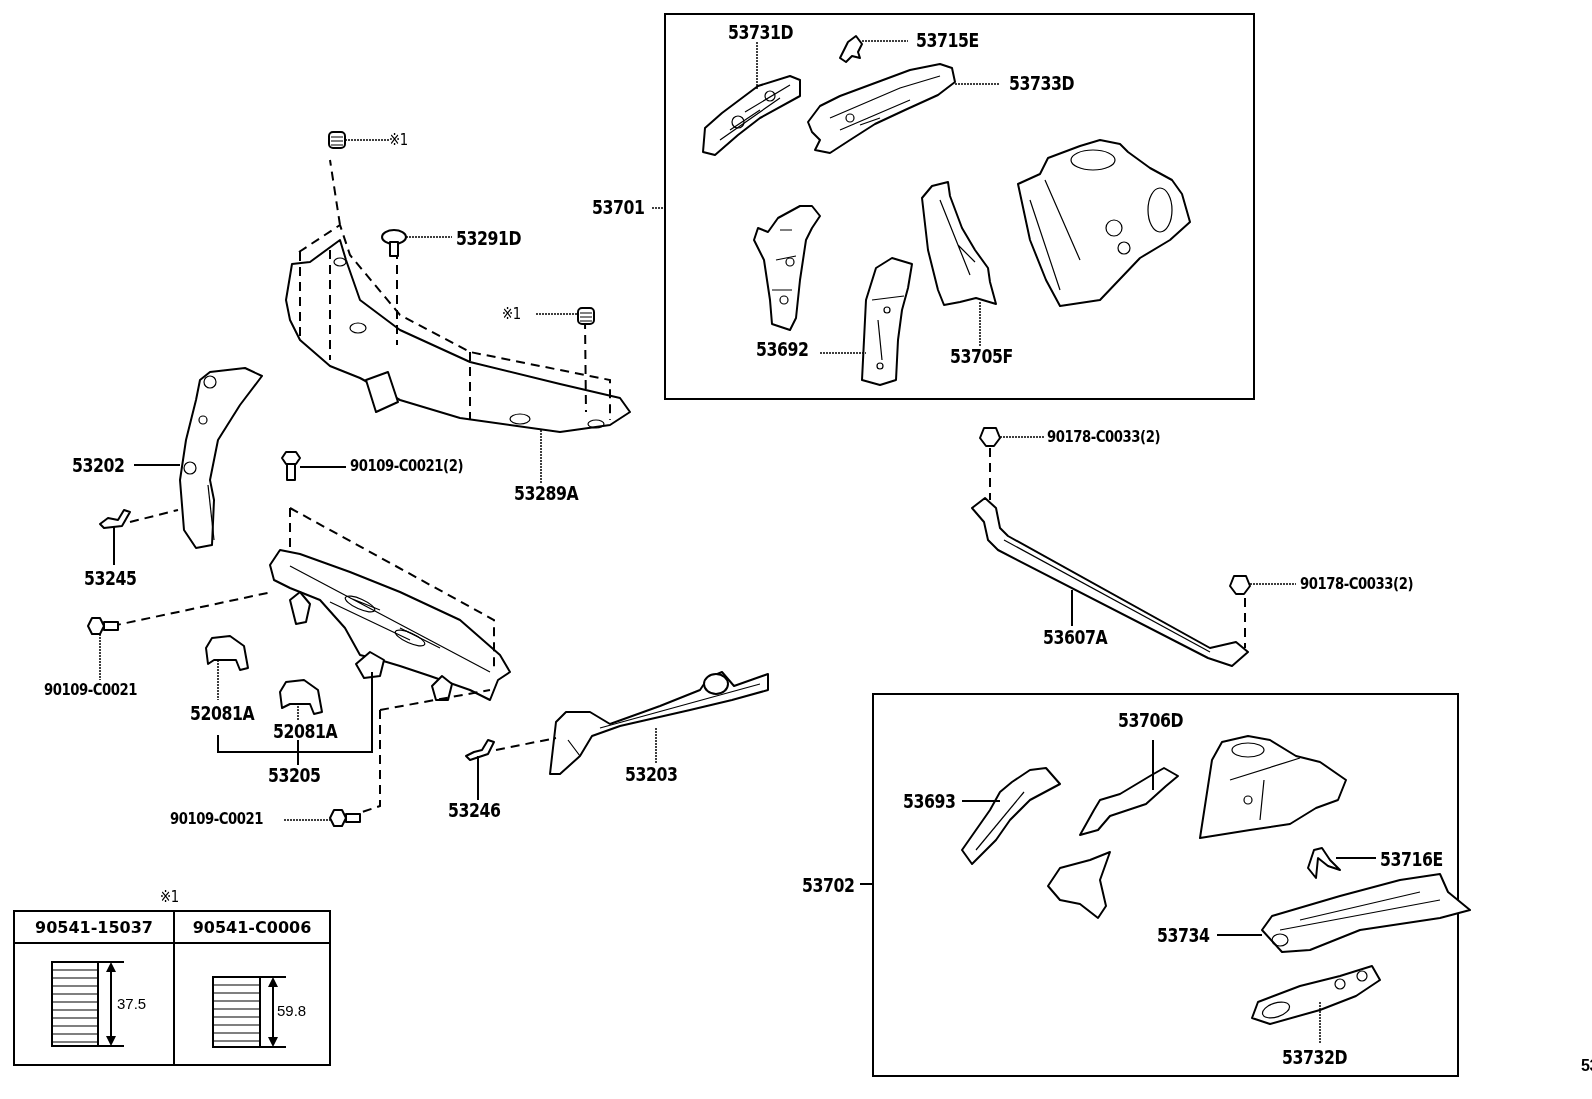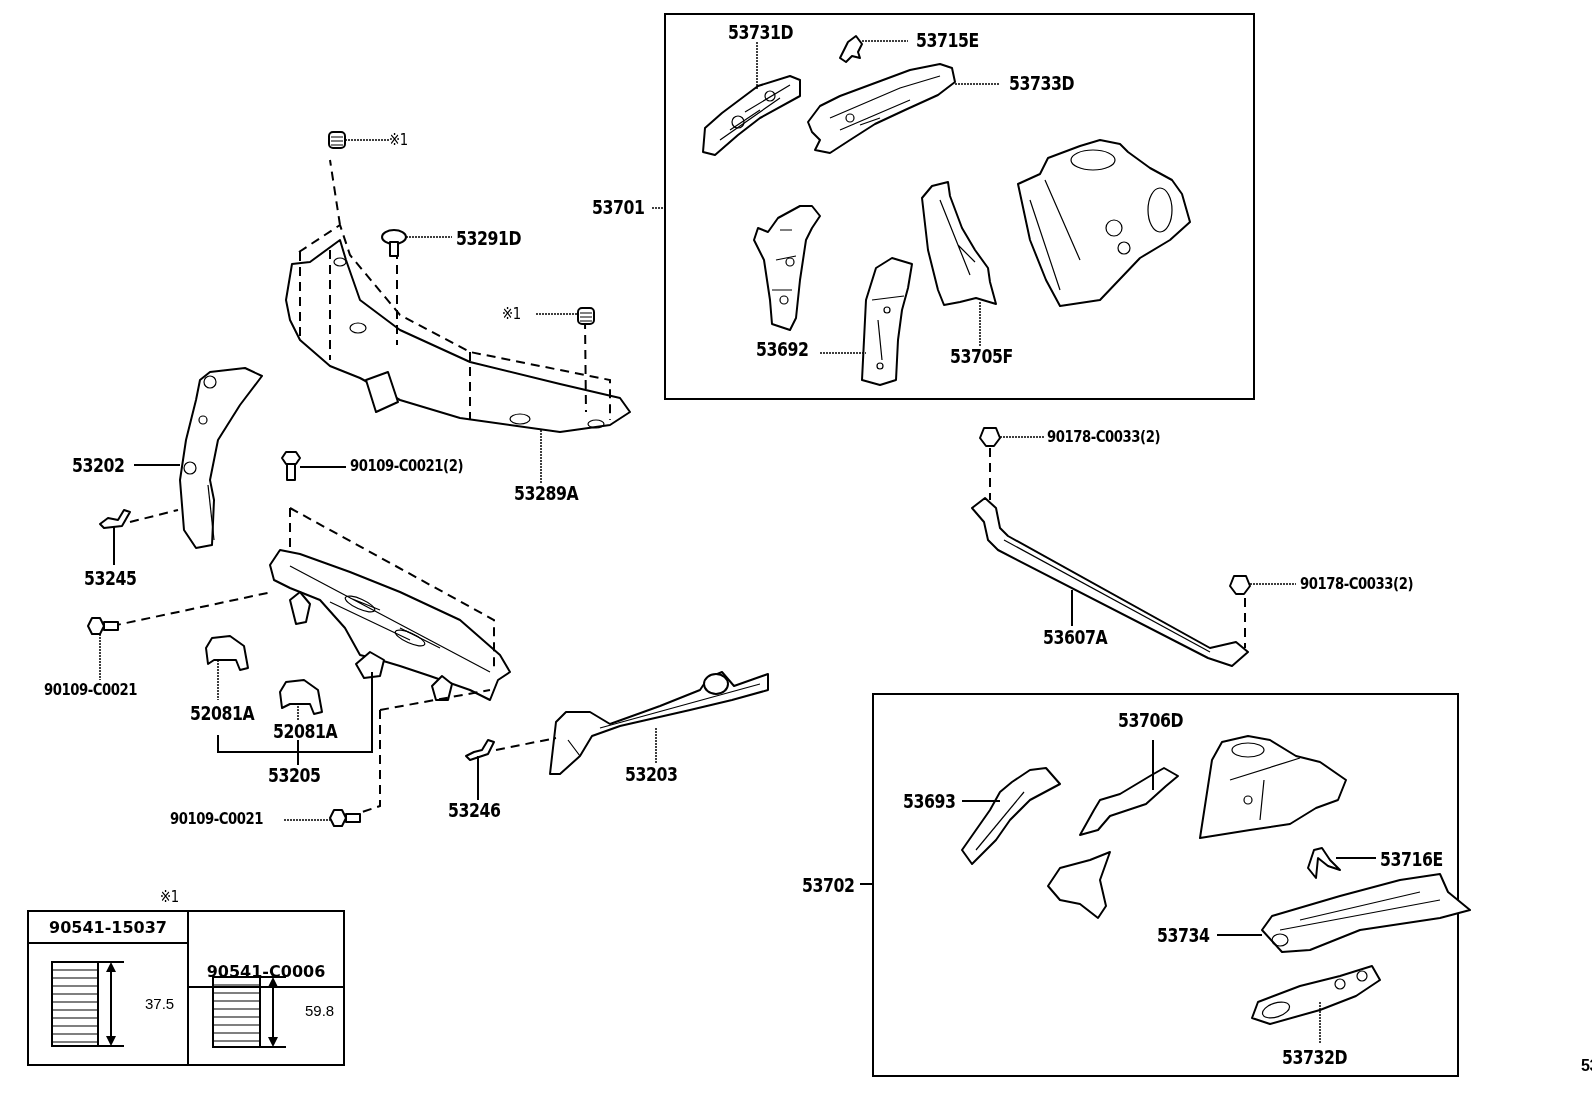--- a/index.html
+++ b/index.html
@@ -1,24 +1,24 @@
 <!DOCTYPE html>
 <html><head>
 <meta charset="utf-8">
 <style>
   html, body { margin:0; padding:0; background:#ffffff; }
   body { width:1592px; height:1099px; position:relative; overflow:hidden; font-family:"Liberation Sans", sans-serif; }
   #canvas { position:absolute; left:0; top:0; width:1592px; height:1099px; }
   .lbl { position:absolute; font-family:"DejaVu Sans Condensed","DejaVu Sans", sans-serif; font-weight:bold; color:#000; font-size:19px; letter-spacing:-0.5px; white-space:nowrap; line-height:1; transform:scaleX(0.92); transform-origin:left top; }
   .lbl.sm { font-size:16px; }
   .lbl.ref { font-family:"Liberation Sans", sans-serif; font-weight:bold; font-size:17px; transform:none; }
-  .tbl { position:absolute; left:27px; top:910px; width:318px; height:156px; border:2px solid #000; box-sizing:border-box; }
+  .tbl { position:absolute; left:13px; top:910px; width:318px; height:156px; border:2px solid #000; box-sizing:border-box; }
   .tbl .hcell { position:absolute; top:0; height:32px; border-bottom:2px solid #000; box-sizing:border-box; display:flex; align-items:center; justify-content:center; font-family:"DejaVu Sans", sans-serif; font-weight:bold; font-size:16px; }
   .tbl .vsep { position:absolute; left:158px; top:0; width:2px; height:100%; background:#000; }
-  .dim { position:absolute; font-family:"Liberation Sans", sans-serif; font-size:15px; color:#000;margin-left:28px; }
+  .dim { position:absolute; font-family:"Liberation Sans", sans-serif; font-size:15px; color:#000; }
 </style>
 </head>
 <body>
 
 <svg id="canvas" viewBox="0 0 1592 1099" xmlns="http://www.w3.org/2000/svg">
   <defs>
     <style>
       .ol { fill:#fff; stroke:#000; stroke-width:2; stroke-linejoin:round; }
       .dt { fill:none; stroke:#000; stroke-width:1.2; }
       .ld { fill:none; stroke:#000; stroke-width:2; }
@@ -285,16 +285,16 @@
 <div class="lbl" style="left:1380px;top:850px;">53716E</div>
 <div class="lbl" style="left:1157px;top:926px;">53734</div>
 <div class="lbl" style="left:1282px;top:1048px;">53732D</div>
 
 <div class="lbl ref" style="left:1581px;top:1058px;font-size:16px;text-align:center;">538658A</div>
 
 <div class="lbl sm" style="left:160px;top:889px;font-weight:normal;">※1</div>
 <div class="tbl">
   <div class="vsep"></div>
   <div class="hcell" style="left:0;width:158px;">90541-15037</div>
-  <div class="hcell" style="left:160px;width:154px;margin-top:44px;">90541-C0006</div>
+  <div class="hcell" style="left:160px;width:154px;">90541-C0006</div>
 </div>
 <div class="dim" style="left:117px;top:995px;">37.5</div>
 <div class="dim" style="left:277px;top:1002px;">59.8</div>
 
 </body></html>

